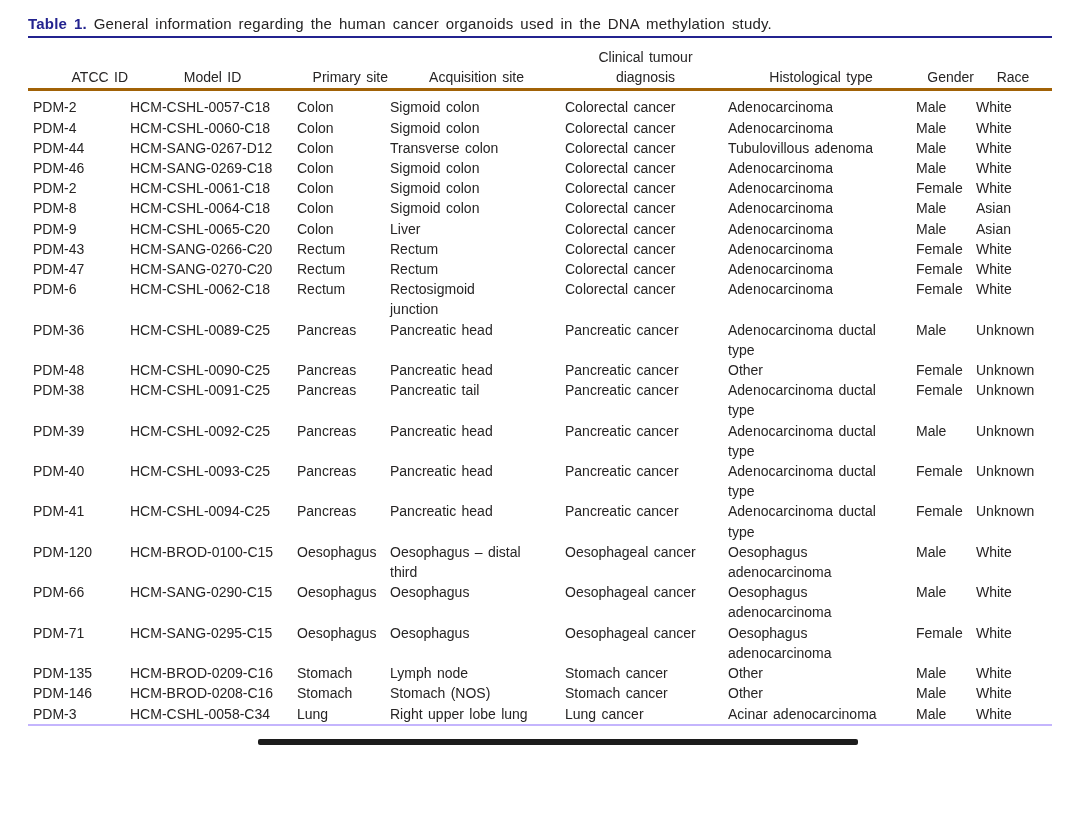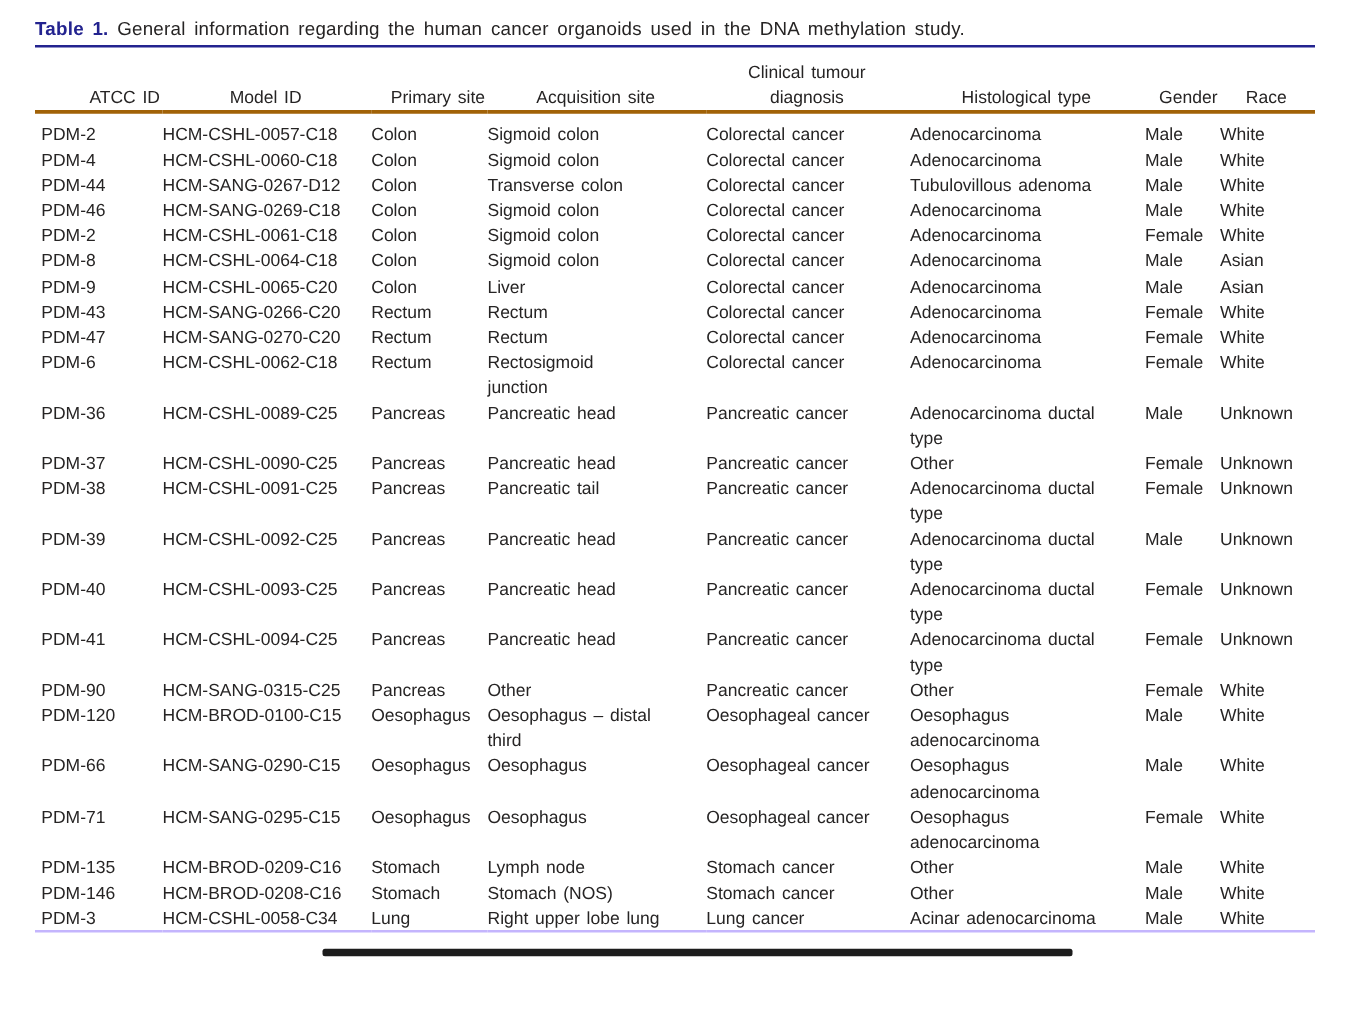--- a/index.html
+++ b/index.html
@@ -214,21 +214,21 @@
           <td>HCM-CSHL-0089-C25</td>
           <td>Pancreas</td>
           <td>Pancreatic head</td>
           <td>Pancreatic cancer</td>
           <td>Adenocarcinoma ductal
 type</td>
           <td>Male</td>
           <td>Unknown</td>
         </tr>
         <tr>
-          <td class="c1">PDM-37</td>
+          <td class="c1">PDM-48</td>
           <td>HCM-CSHL-0090-C25</td>
           <td>Pancreas</td>
           <td>Pancreatic head</td>
           <td>Pancreatic cancer</td>
           <td>Other</td>
           <td>Female</td>
           <td>Unknown</td>
         </tr>
         <tr>
           <td class="c1">PDM-38</td>
@@ -266,30 +266,20 @@
         <tr>
           <td class="c1">PDM-41</td>
           <td>HCM-CSHL-0094-C25</td>
           <td>Pancreas</td>
           <td>Pancreatic head</td>
           <td>Pancreatic cancer</td>
           <td>Adenocarcinoma ductal
 type</td>
           <td>Female</td>
           <td>Unknown</td>
-        </tr>
-        <tr>
-          <td class="c1">PDM-90</td>
-          <td>HCM-SANG-0315-C25</td>
-          <td>Pancreas</td>
-          <td>Other</td>
-          <td>Pancreatic cancer</td>
-          <td>Other</td>
-          <td>Female</td>
-          <td>White</td>
         </tr>
         <tr>
           <td class="c1">PDM-120</td>
           <td>HCM-BROD-0100-C15</td>
           <td>Oesophagus</td>
           <td>Oesophagus – distal
 third</td>
           <td>Oesophageal cancer</td>
           <td>Oesophagus
 adenocarcinoma</td>

